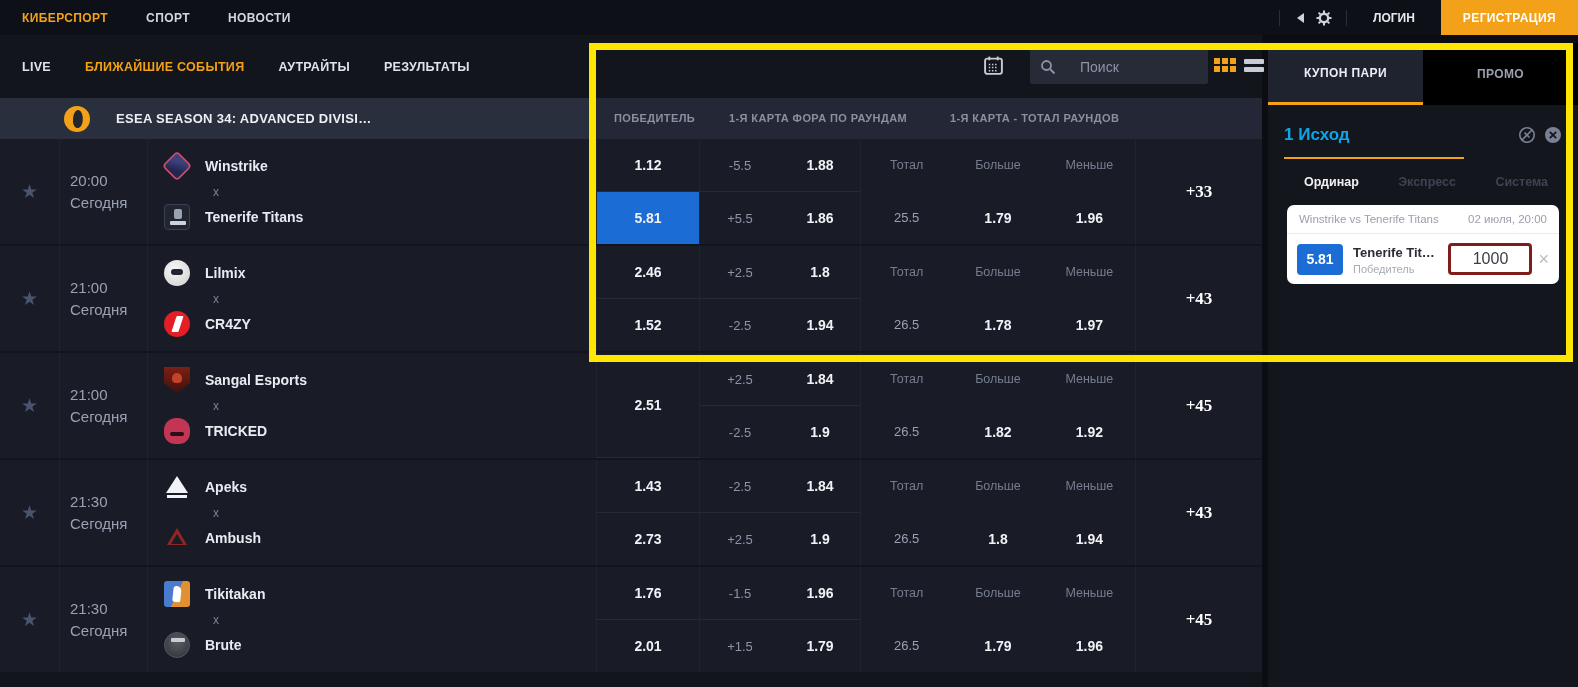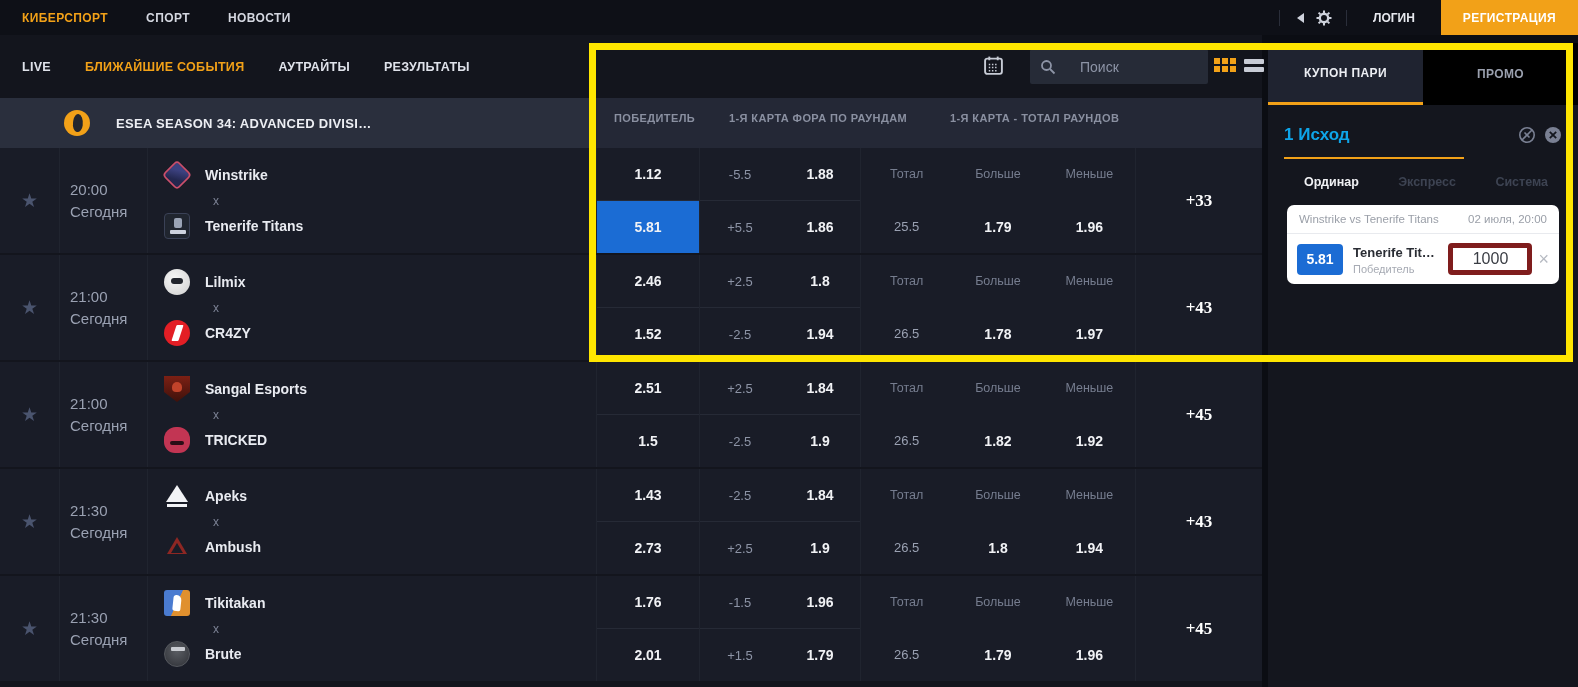--- a/index.html
+++ b/index.html
@@ -30,21 +30,21 @@
   .searchbox { position:absolute; left:1030px; top:14px; width:178px; height:35px; background:#262b37;
                border-radius:2px; display:flex; align-items:center; padding:0 10px; }
   .searchbox svg { flex:0 0 auto; color:#8d94a6; }
   .searchbox input { flex:1; background:transparent; border:none; outline:none; color:#c6cbd8;
                      font-size:14px; margin-left:24px; width:100px; }
   .searchbox input::placeholder { color:#8d94a6; }
   .view-grid { position:absolute; left:1214px; top:23px; }
   .view-list { position:absolute; left:1244px; top:23px; }
 
   
-  .band { position:relative; height:50px; display:flex; }
+  .band { position:relative; height:41px; display:flex; }
   .band-league { width:596px; background:#2a2f3d; display:flex; align-items:center; }
   .league-icon { width:26px; height:26px; border-radius:50%; background:#f2a118; margin-left:64px;
                  position:relative; overflow:hidden; }
   .league-icon::after { content:""; position:absolute; left:9px; top:4px; width:10px; height:18px;
                         background:#23262e; border-radius:40% 60% 40% 50%; transform:rotate(8deg); }
   .league-title { margin-left:26px; font-size:13px; font-weight:bold; letter-spacing:.3px; color:#eceef3; }
   .band-markets { width:666px; background:#242836; position:relative; }
   .mh { position:absolute; top:14px; font-size:11px; font-weight:bold; letter-spacing:.4px; color:#8a90a1; }
   .mh.winner { left:18px; } .mh.handicap { left:133px; } .mh.totals { left:354px; }
 
@@ -130,21 +130,21 @@
   .bet-card { margin:16px auto 0 auto; width:272px; background:#fff; border-radius:7px; overflow:hidden; }
   .bc-head { display:flex; justify-content:space-between; padding:8px 12px; border-bottom:1px solid #e8eaee; }
   .bc-head span { font-size:11.5px; color:#9a9fa8; white-space:nowrap; }
   .bc-match { overflow:hidden; text-overflow:ellipsis; max-width:150px; }
   .bc-body { display:flex; align-items:center; padding:9px 10px; }
   .bc-odd { width:46px; height:31px; background:#1b6cd4; border-radius:4px; color:#fff; font-size:14px;
             font-weight:bold; display:flex; align-items:center; justify-content:center; flex:0 0 auto; }
   .bc-pick { flex:1; margin-left:10px; min-width:0; }
   .bc-pick .name { font-size:13px; font-weight:bold; color:#2a2d34; white-space:nowrap; overflow:hidden; text-overflow:ellipsis; }
   .bc-pick .market { font-size:11px; color:#a7abb4; margin-top:2px; }
-  .bc-stake { width:84px; height:32px; border:5px solid #7f1d1d; border-radius:4px; text-align:center;
+  .bc-stake { width:84px; height:32px; border:3px solid #7f1d1d; border-radius:4px; text-align:center;
               font-size:16px; color:#3a3d44; font-family:inherit; outline:none; flex:0 0 auto; }
   .bc-remove { background:none; border:none; color:#b6bac2; font-size:18px; cursor:pointer; margin-left:6px; line-height:1; }
 
   
   .highlight-box { position:absolute; left:589px; top:43px; width:984px; height:319px;
                    border:7px solid #ffe600; pointer-events:none; z-index:50; }
 </style>
 </head>
 <body>
 
@@ -387,23 +387,20 @@
         <div class="team-line">
             <span class="logo logo-tricked"></span>
             <span class="team-name">TRICKED</span>
           </div>
       </div>
       <div class="odds-area">
         <div class="oc oc-winner">
           <div class="half top">
               <button class="odd-btn">2.51</button>
             </div>
-          <div class="half">
-              <button class="odd-btn">1.5</button>
-            </div>
         </div>
         <div class="oc oc-handicap">
           <div class="half top">
               <button class="hcap">
                 <span class="param">+2.5</span>
                 <span class="val">1.84</span>
               </button>
             </div>
           <div class="half">
               <button class="hcap">

